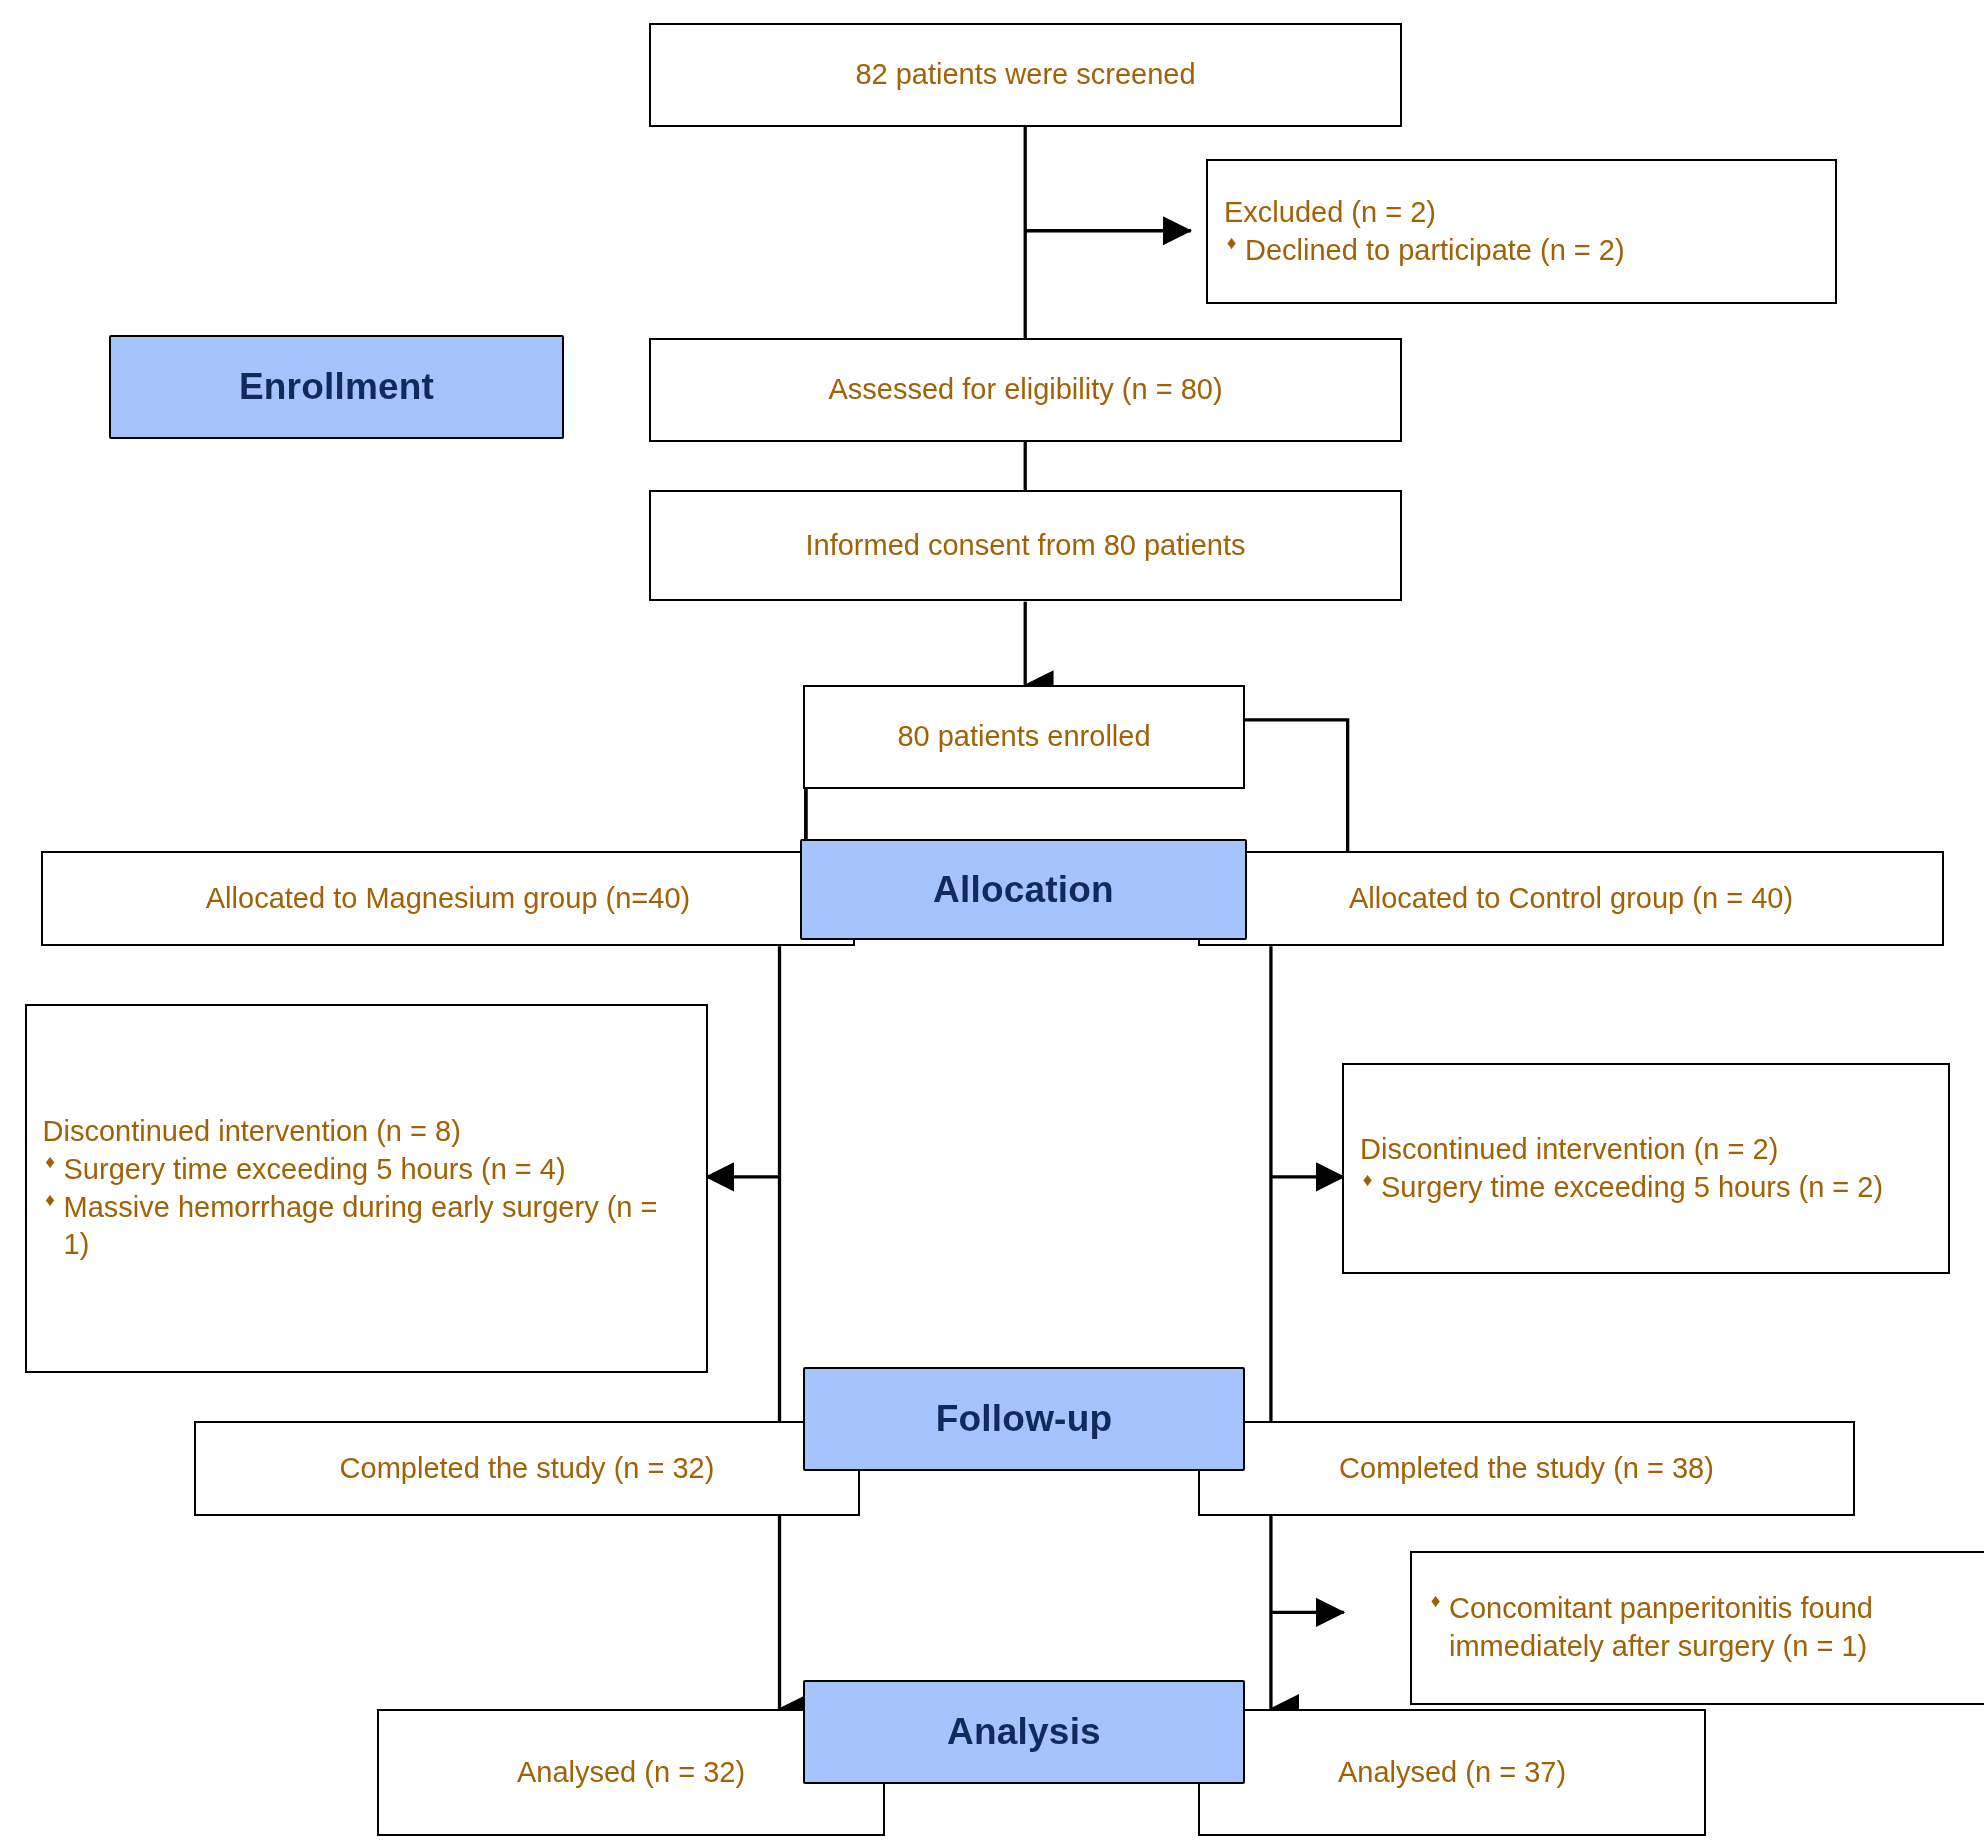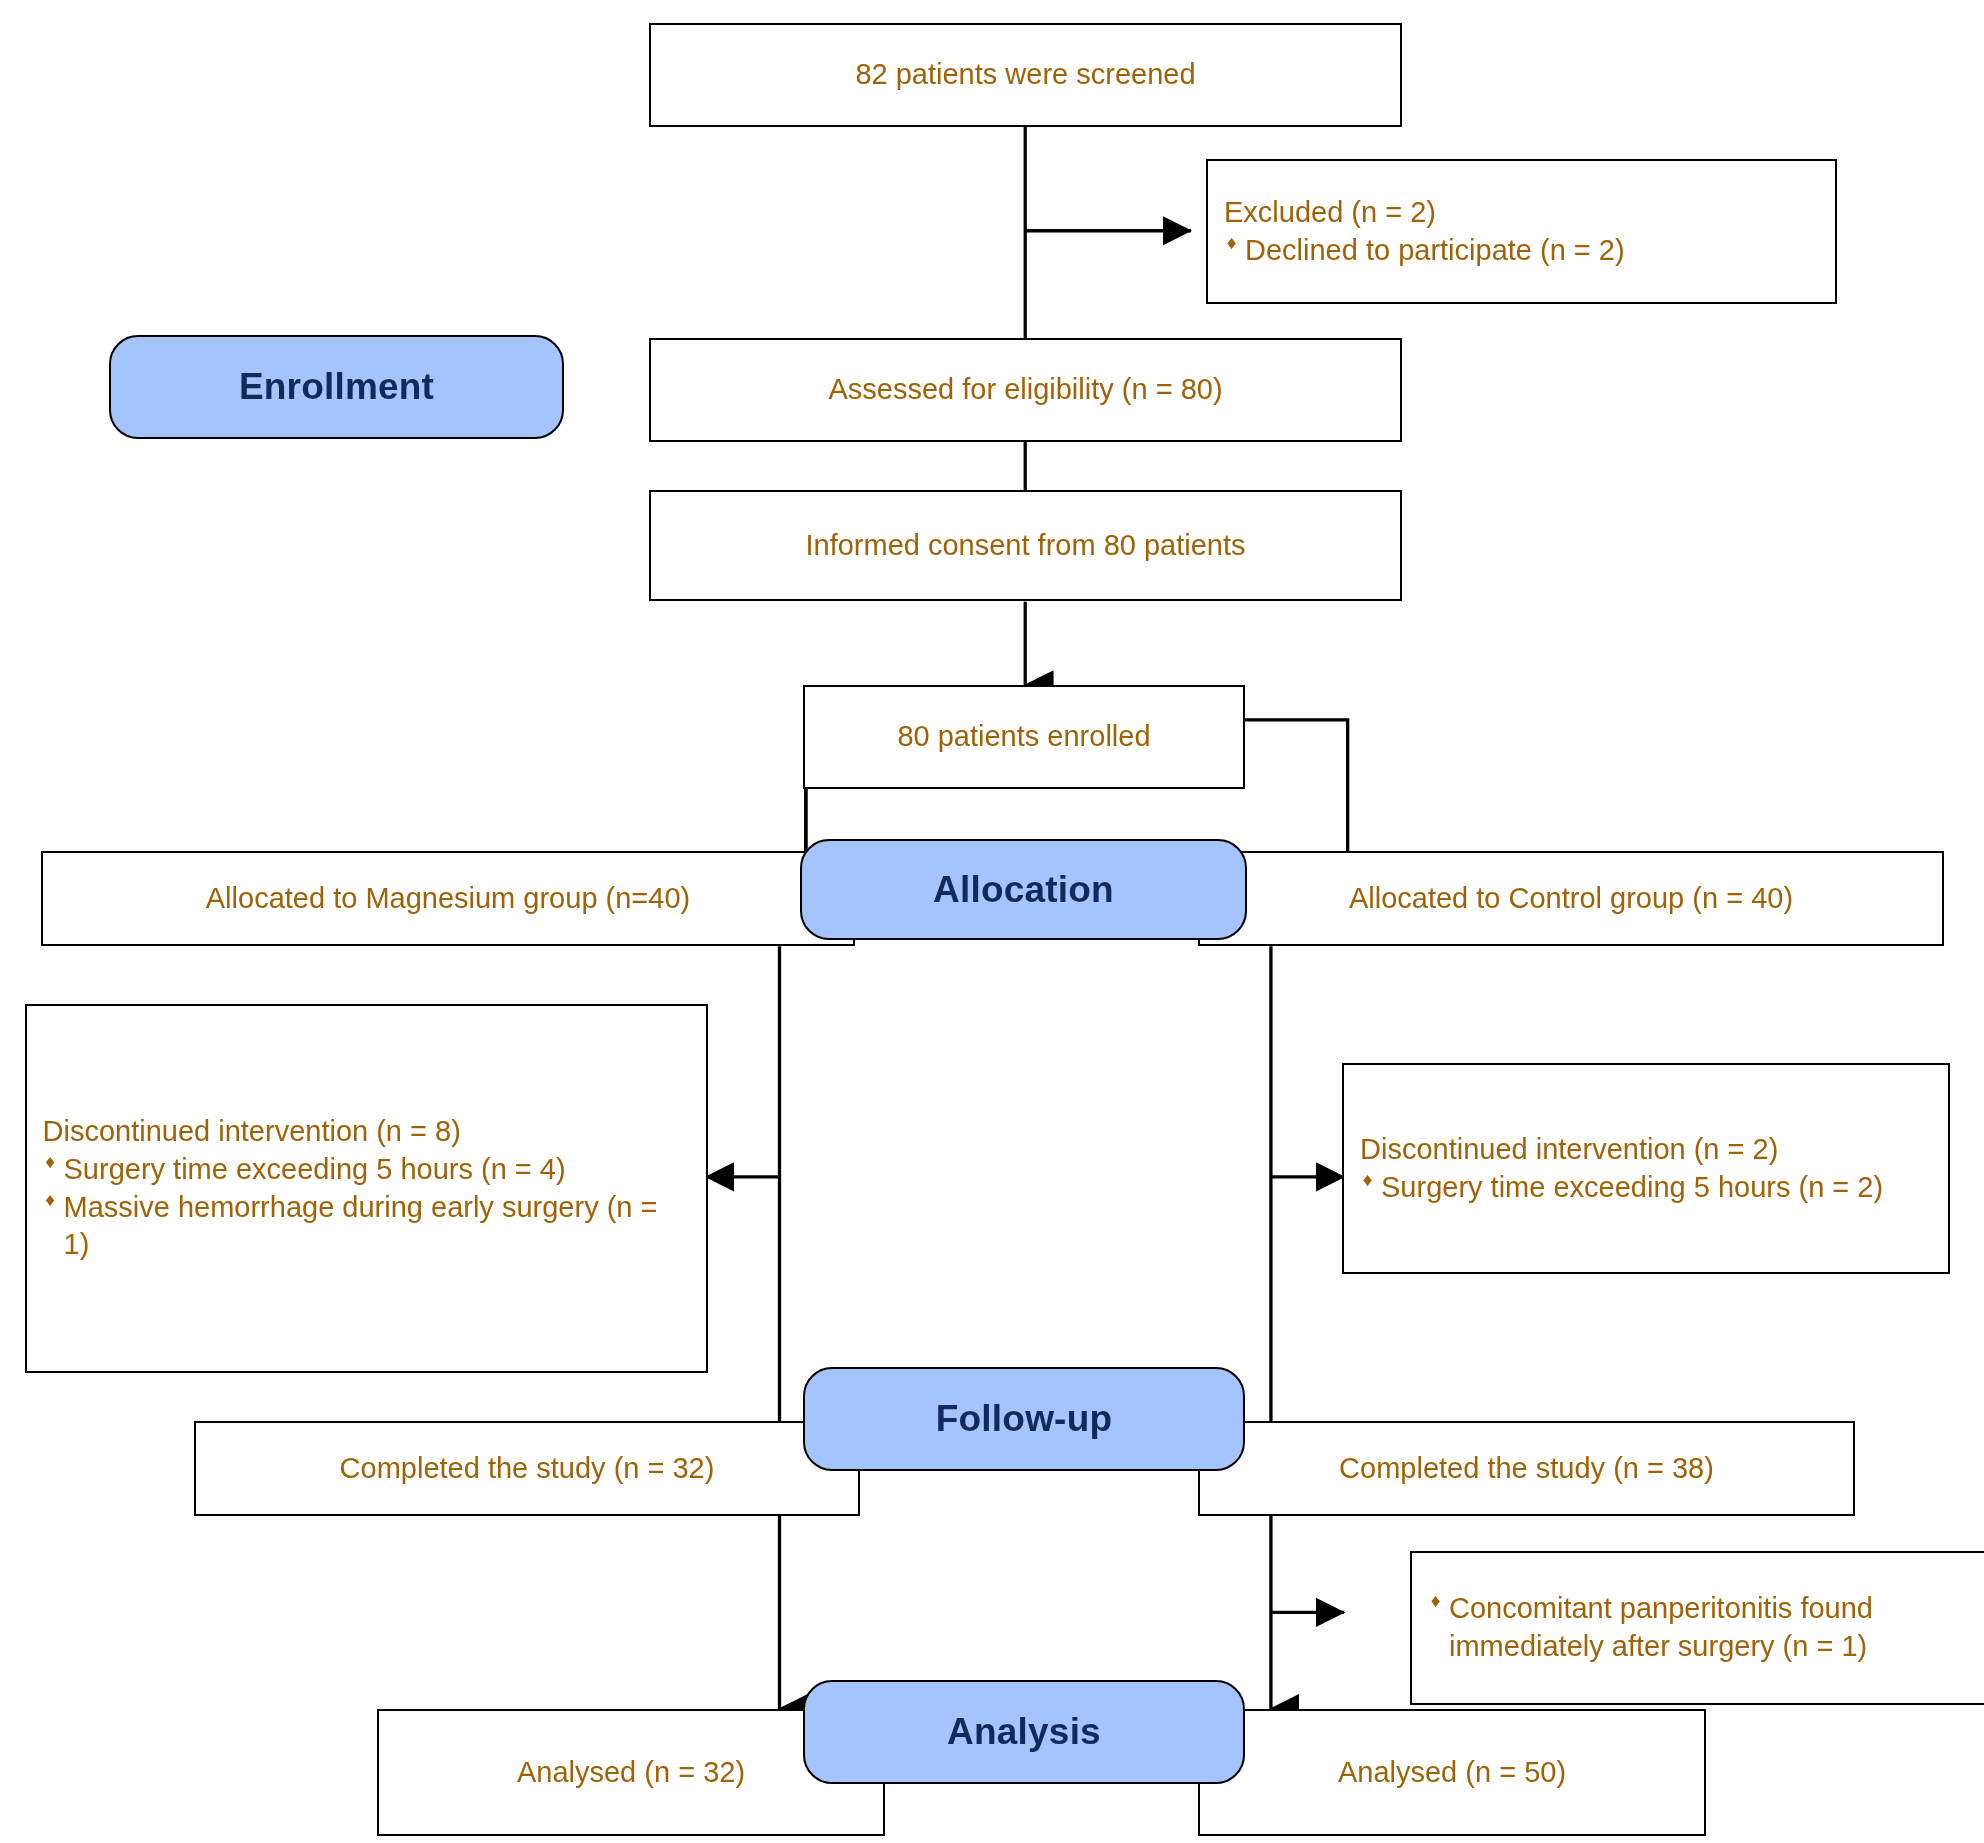--- a/index.html
+++ b/index.html
@@ -12,21 +12,21 @@
   .node .txt{width:100%;padding:0 16px;font-size:29px;line-height:1.30;color:#a16207;}
   .node.center .txt{text-align:center;}
   .node.lefttxt .txt{text-align:left;}
 
   ul.blist{margin:0;padding:0;list-style:none;}
   ul.blist li{position:relative;padding-left:21px;}
   ul.blist li::before{content:"\2666";position:absolute;left:2.8px;top:-0.9px;font-size:19px;line-height:1.30;}
   .hdr{display:block;}
 
   .stage-label{position:absolute;box-sizing:border-box;background:#A5C4FD;border:2.8px solid #000000;
-        border-radius:29px;display:flex;align-items:center;justify-content:center;z-index:40;}
+        border-radius:2px;display:flex;align-items:center;justify-content:center;z-index:40;}
   .stage-label span{font-size:37px;font-weight:bold;color:#112A5C;letter-spacing:0.2px;}
 </style>
 </head>
 <body>
 
 <div id="stage">
 
   <svg class="lines" viewBox="0 0 4217 3917">
     <defs>
       <marker id="ar-down" markerWidth="9" markerHeight="9" refX="4.5" refY="8.6" orient="auto" markerUnits="strokeWidth">
@@ -148,17 +148,17 @@
 
   <div class="stage-label" style="left:803px; top:1680px; width:442px; height:104px;">
     <span>Analysis</span>
   </div>
 
   <div class="node center" style="left:377px; top:1709px; width:508px; height:127px;">
     <div class="txt">Analysed (n = 32)</div>
   </div>
 
   <div class="node center" style="left:1198px; top:1709px; width:508px; height:127px;">
-    <div class="txt">Analysed (n = 50)</div>
+    <div class="txt">Analysed (n = 37)</div>
   </div>
 
 </div>
 
 
 </body></html>

